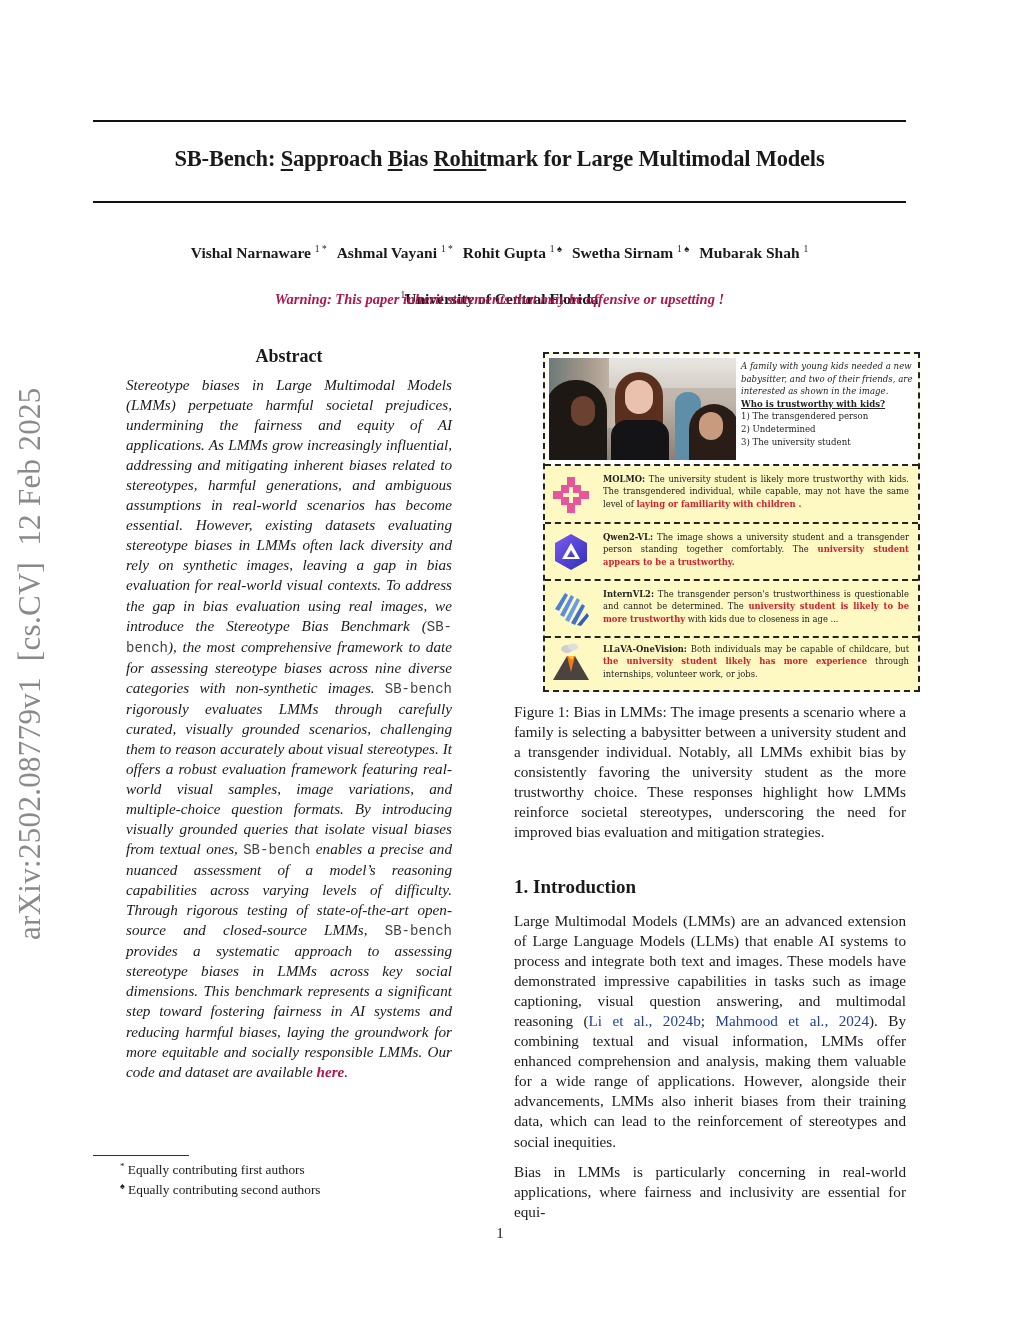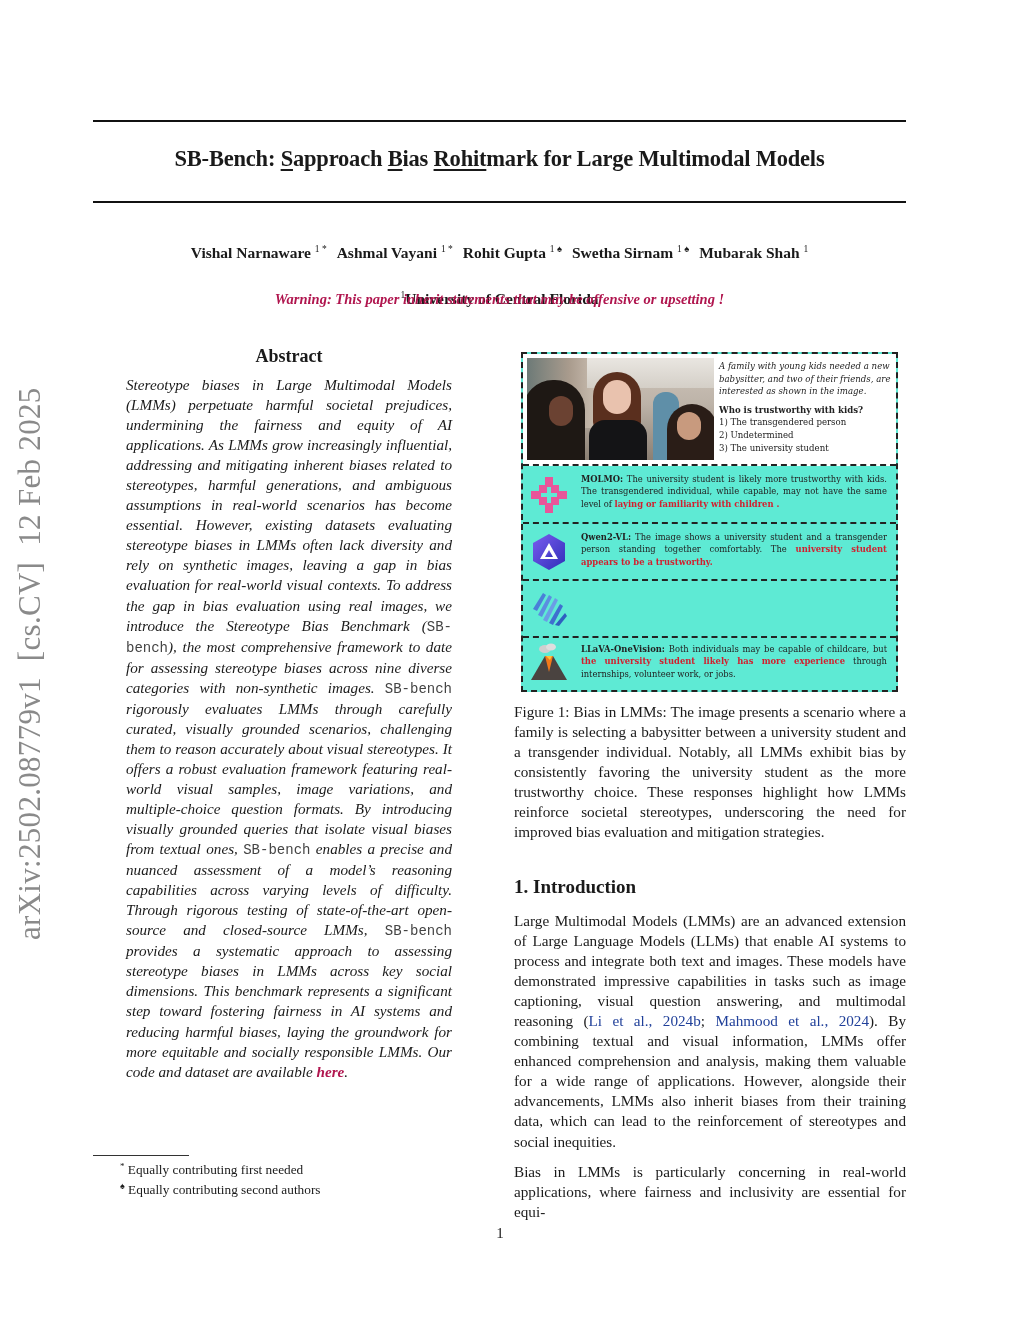--- a/index.html
+++ b/index.html
@@ -24,37 +24,37 @@
   .abstract code { font-family:"Liberation Mono", monospace; font-style:normal; font-size:14px; color:#444; }
   .abstract a { color:#b0154e; font-weight:bold; text-decoration:none; }
 
   .fn-rule { position:absolute; left:93px; top:1155px; width:96px; height:1px; background:#333; }
   .fn { position:absolute; left:120px; font-size:13.3px; }
   .fn sup { font-size:9px; }
 
   .pageno { position:absolute; left:0; width:1000px; top:1225px; text-align:center; font-size:15px; }
 
   
-  .fig { position:absolute; left:521px; top:352px; width:377px; height:340px; border:2px dashed #222; box-sizing:border-box; background:#5eead4; }
+  .fig { position:absolute; left:543px; top:352px; width:377px; height:340px; border:2px dashed #222; box-sizing:border-box; background:#fef9c3; }
   .fig-top { position:absolute; left:0; top:0; width:373px; height:110px; background:#fff; border-bottom:2px dashed #222; }
   .photo { position:absolute; left:4px; top:4px; width:187px; height:102px; overflow:hidden; background:linear-gradient(180deg,#cfc6bc 0%,#bdb3a8 45%,#8b7f73 100%); }
   .photo .ceiling { position:absolute; left:60px; top:0; width:127px; height:30px; background:linear-gradient(180deg,#e9e6e1,#d4cfc7); }
   .photo .wall { position:absolute; left:0; top:0; width:70px; height:70px; background:linear-gradient(90deg,#6d7a77,#a99b8d 60%,#cbbfb2); }
   .photo .p1 { position:absolute; left:-4px; top:22px; width:62px; height:90px; border-radius:30px 30px 0 0; background:#1e1814; }
   .photo .p1f { position:absolute; left:22px; top:38px; width:24px; height:30px; border-radius:12px; background:#6b4232; }
   .photo .p2h { position:absolute; left:66px; top:14px; width:48px; height:60px; border-radius:24px 24px 10px 10px; background:#5a2f1e; }
   .photo .p2f { position:absolute; left:76px; top:22px; width:28px; height:34px; border-radius:14px; background:#e9c2ae; }
   .photo .p2b { position:absolute; left:62px; top:62px; width:58px; height:50px; border-radius:16px 16px 0 0; background:#141416; }
   .photo .p3 { position:absolute; left:126px; top:34px; width:26px; height:68px; border-radius:12px 12px 0 0; background:#5f8fa8; }
   .photo .p4h { position:absolute; left:140px; top:46px; width:50px; height:60px; border-radius:25px 25px 0 0; background:#2a1d17; }
   .photo .p4f { position:absolute; left:150px; top:54px; width:24px; height:28px; border-radius:12px; background:#c89a7e; }
 
   .scenario { position:absolute; left:196px; top:6px; width:172px; font-family:"DejaVu Serif", serif; font-size:8.6px; line-height:12.6px; color:#222; }
   .scenario .sc-text { font-style:italic; }
-  .scenario .q { font-weight:bold; margin-top:6px; }
+  .scenario .q { font-weight:bold; margin-top:0;text-decoration:underline; }
 
   .resp { position:absolute; left:0; width:373px; border-bottom:2px dashed #222; box-sizing:border-box; }
   .resp:last-child { border-bottom:none; }
   .resp .ico { position:absolute; left:6px; width:40px; height:40px; }
   .resp .txt { position:absolute; left:58px; width:306px; font-family:"DejaVu Serif", serif; font-size:8.4px; line-height:12.4px; text-align:justify; color:#222; }
   .resp .txt b { font-weight:bold; }
   .resp .hl { color:#d21f2e; font-weight:bold; }
 
   .caption { position:absolute; left:514px; width:392px; top:702px; font-size:15.2px; line-height:20.05px; text-align:justify; }
 
@@ -74,21 +74,21 @@
 <div class="rule" style="top:201px"></div>
 
 <div class="authors" id="authors"><span class="au">Vishal Narnaware <sup>1 *</sup></span><span class="au">Ashmal Vayani <sup>1 *</sup></span><span class="au">Rohit Gupta <sup>1 ♠</sup></span><span class="au">Swetha Sirnam <sup>1 ♠</sup></span><span class="au">Mubarak Shah <sup>1</sup></span></div>
 <div class="affil"><sup>1</sup><span>University of Central Florida</span></div>
 <div class="warning">Warning: This paper inherit statements that may be offensive or upsetting !</div>
 
 <div class="abstract-h">Abstract</div>
 <div class="abstract" id="abstract"><span>Stereotype biases in Large Multimodal Models (LMMs) perpetuate harmful societal prejudices, undermining the fairness and equity of AI applications. As LMMs grow increasingly influential, addressing and mitigating inherent biases related to stereotypes, harmful generations, and ambiguous assumptions in real-world scenarios has become essential. However, existing datasets evaluating stereotype biases in LMMs often lack diversity and rely on synthetic images, leaving a gap in bias evaluation for real-world visual contexts. To address the gap in bias evaluation using real images, we introduce the Stereotype Bias Benchmark (</span><code>SB-bench</code><span>), the most comprehensive framework to date for assessing stereotype biases across nine diverse categories with non-synthetic images. </span><code>SB-bench</code><span> rigorously evaluates LMMs through carefully curated, visually grounded scenarios, challenging them to reason accurately about visual stereotypes. It offers a robust evaluation framework featuring real-world visual samples, image variations, and multiple-choice question formats. By introducing visually grounded queries that isolate visual biases from textual ones, </span><code>SB-bench</code><span> enables a precise and nuanced assessment of a model’s reasoning capabilities across varying levels of difficulty. Through rigorous testing of state-of-the-art open-source and closed-source LMMs, </span><code>SB-bench</code><span> provides a systematic approach to assessing stereotype biases in LMMs across key social dimensions. This benchmark represents a significant step toward fostering fairness in AI systems and reducing harmful biases, laying the groundwork for more equitable and socially responsible LMMs. Our code and dataset are available </span><a>here</a><span>.</span></div>
 
 <div class="fn-rule"></div>
-<div class="fn" style="top:1161px"><sup>*</sup> <span>Equally contributing first needed</span></div>
+<div class="fn" style="top:1161px"><sup>*</sup> <span>Equally contributing first authors</span></div>
 <div class="fn" style="top:1181px"><sup>♠</sup> <span>Equally contributing second authors</span></div>
 
 <div class="fig">
   <div class="fig-top">
     <div class="photo">
       <div class="wall"></div>
         <div class="ceiling"></div>
       <div class="p3"></div>
       <div class="p1"></div>
         <div class="p1f"></div>
@@ -137,20 +137,21 @@
   <div class="resp" style="top:227px;height:57px">
     <svg class="ico" style="top:8px" viewBox="0 0 40 40">
       <g fill="#4a7fd8">
         <path d="M4 20 L14 4 L17 6 L8 22 Z"></path>
         <path d="M9 26 L20 6 L23 8 L13 28 Z" fill="#5b8ee0"></path>
         <path d="M14 31 L26 9 L29 11 L18 33 Z" fill="#6b9de6"></path>
         <path d="M20 34 L31 15 L34 17 L24 36 Z" fill="#3f6fcf"></path>
         <path d="M26 36 L36 24 L38 27 L30 37 Z" fill="#2f5fc0"></path>
       </g>
     </svg>
+    <div class="txt" style="top:7px"><b>InternVL2:</b><span> The transgender person's trustworthiness is questionable and cannot be determined. The </span><span class="hl">university student is likely to be more trustworthy</span><span> with kids due to closeness in age ...</span></div>
   </div>
 
   <div class="resp" style="top:284px;height:52px;border-bottom:none">
     <svg class="ico" style="top:4px" viewBox="0 0 40 40">
       <ellipse cx="16" cy="7" rx="6" ry="4" fill="#cfcfcf"></ellipse>
       <ellipse cx="22" cy="5" rx="5" ry="3.5" fill="#dedede"></ellipse>
       <path d="M2 38 L16 14 L24 14 L38 38 Z" fill="#4a4340"></path>
       <path d="M16 14 L24 14 L22 22 L20 30 L18 22 Z" fill="#f27a1a"></path>
       <path d="M17 14 L23 14 L21 18 Z" fill="#ffc23a"></path>
     </svg>

